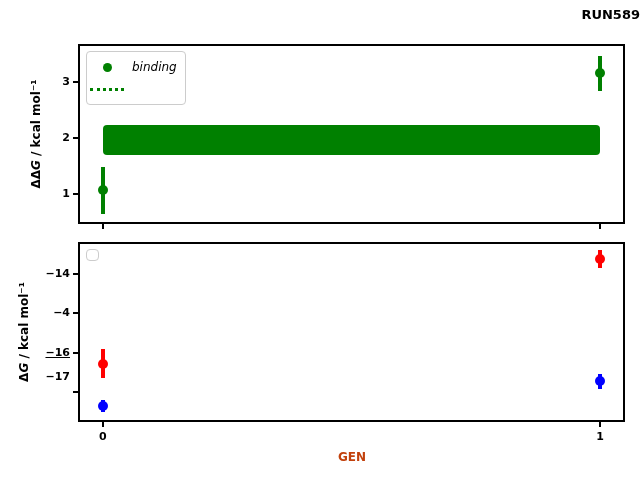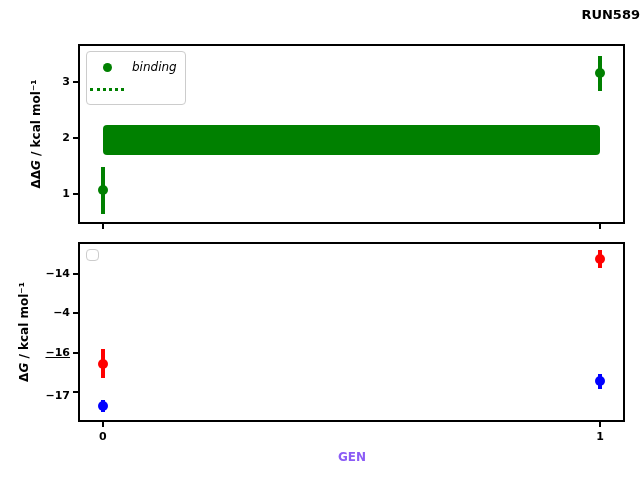--- a/index.html
+++ b/index.html
@@ -5,21 +5,21 @@
   html,body{margin:0;padding:0;background:#fff;}
   .fig{position:relative;width:640px;height:480px;background:#ffffff;
        font-family:"DejaVu Sans","Liberation Sans",sans-serif;overflow:hidden;}
   .suptitle{position:absolute;top:7px;left:0;width:640px;text-align:right;
             font-size:13px;font-weight:bold;color:#000;}
   .axes{position:absolute;border:2px solid #000;background:#fff;box-sizing:border-box;}
   .axes-content{position:absolute;inset:0;}
   .ylabel{position:absolute;white-space:nowrap;font-size:12px;font-weight:bold;color:#000;
           transform:translate(-50%,-50%) rotate(-90deg);}
   .ylabel .sym{font-style:italic;}
-  .xlabel{position:absolute;font-size:12px;font-weight:bold;color:#8b5cf6;
+  .xlabel{position:absolute;font-size:12px;font-weight:bold;color:#c2410c;
           transform:translateX(-50%);}
   .legend{position:absolute;left:6px;top:5px;background:rgba(255,255,255,0.85);
           border:1px solid #cccccc;border-radius:4px;padding:5px 8px 5px 3px;
           display:flex;flex-direction:column;gap:2px;z-index:6;}
   .legend-row{display:flex;align-items:center;height:20px;font-style:italic;}
   .legend-marker-col{width:34px;display:flex;justify-content:center;align-items:center;flex:0 0 34px;}
   .legend-dot{width:9px;height:9px;border-radius:50%;}
   .legend-dotline{width:34px;height:0;border-top:3px dotted #008000;}
   .legend-label{margin-left:8px;font-size:12px;color:#000;white-space:nowrap;}
   .ytick-mark{position:absolute;width:5px;height:2px;background:#000;left:-7px;}
@@ -78,21 +78,21 @@
     <div class="axes-content" id="axc-bottom">
       <div class="legend">
       </div>
     <div class="ytick-mark" style="top: 28.9239px;"></div>
         <div class="ytick-label" style="top: 22.9239px;">−14</div>
         <div class="ytick-mark" style="top: 68.2975px;"></div>
         <div class="ytick-label" style="top: 62.2975px;">−4</div>
         <div class="ytick-mark" style="top: 107.671px;"></div>
         <div class="ytick-label" style="top: 101.671px; text-decoration: underline;">−16</div>
         <div class="ytick-mark" style="top: 147.045px;"></div>
-        <div class="ytick-label" style="top: 145px;">−17</div>
+        <div class="ytick-label" style="top: 126px;">−17</div>
         <div class="xtick-mark" style="left: 21.8736px; top: 177px;"></div>
         <div class="xtick-label" style="left: 22.8736px; top: 186px;">0</div>
         <div class="xtick-mark" style="left: 519.126px; top: 177px;"></div>
         <div class="xtick-label" style="left: 520.126px; top: 186px;">1</div>
         <div class="errbar" style="left: 20.8736px; top: 155.919px; height: 11.8121px; background: rgb(0, 0, 255);"></div>
         <div class="marker" style="left: 17.8736px; top: 156.826px; background: rgb(0, 0, 255);"></div>
         <div class="errbar" style="left: 518.126px; top: 129.539px; height: 15.7494px; background: rgb(0, 0, 255);"></div>
         <div class="marker" style="left: 515.126px; top: 132.414px; background: rgb(0, 0, 255);"></div>
         <div class="errbar" style="left: 20.8736px; top: 105.128px; height: 29.1365px; background: rgb(255, 0, 0);"></div>
         <div class="marker" style="left: 17.8736px; top: 114.696px; background: rgb(255, 0, 0);"></div>

